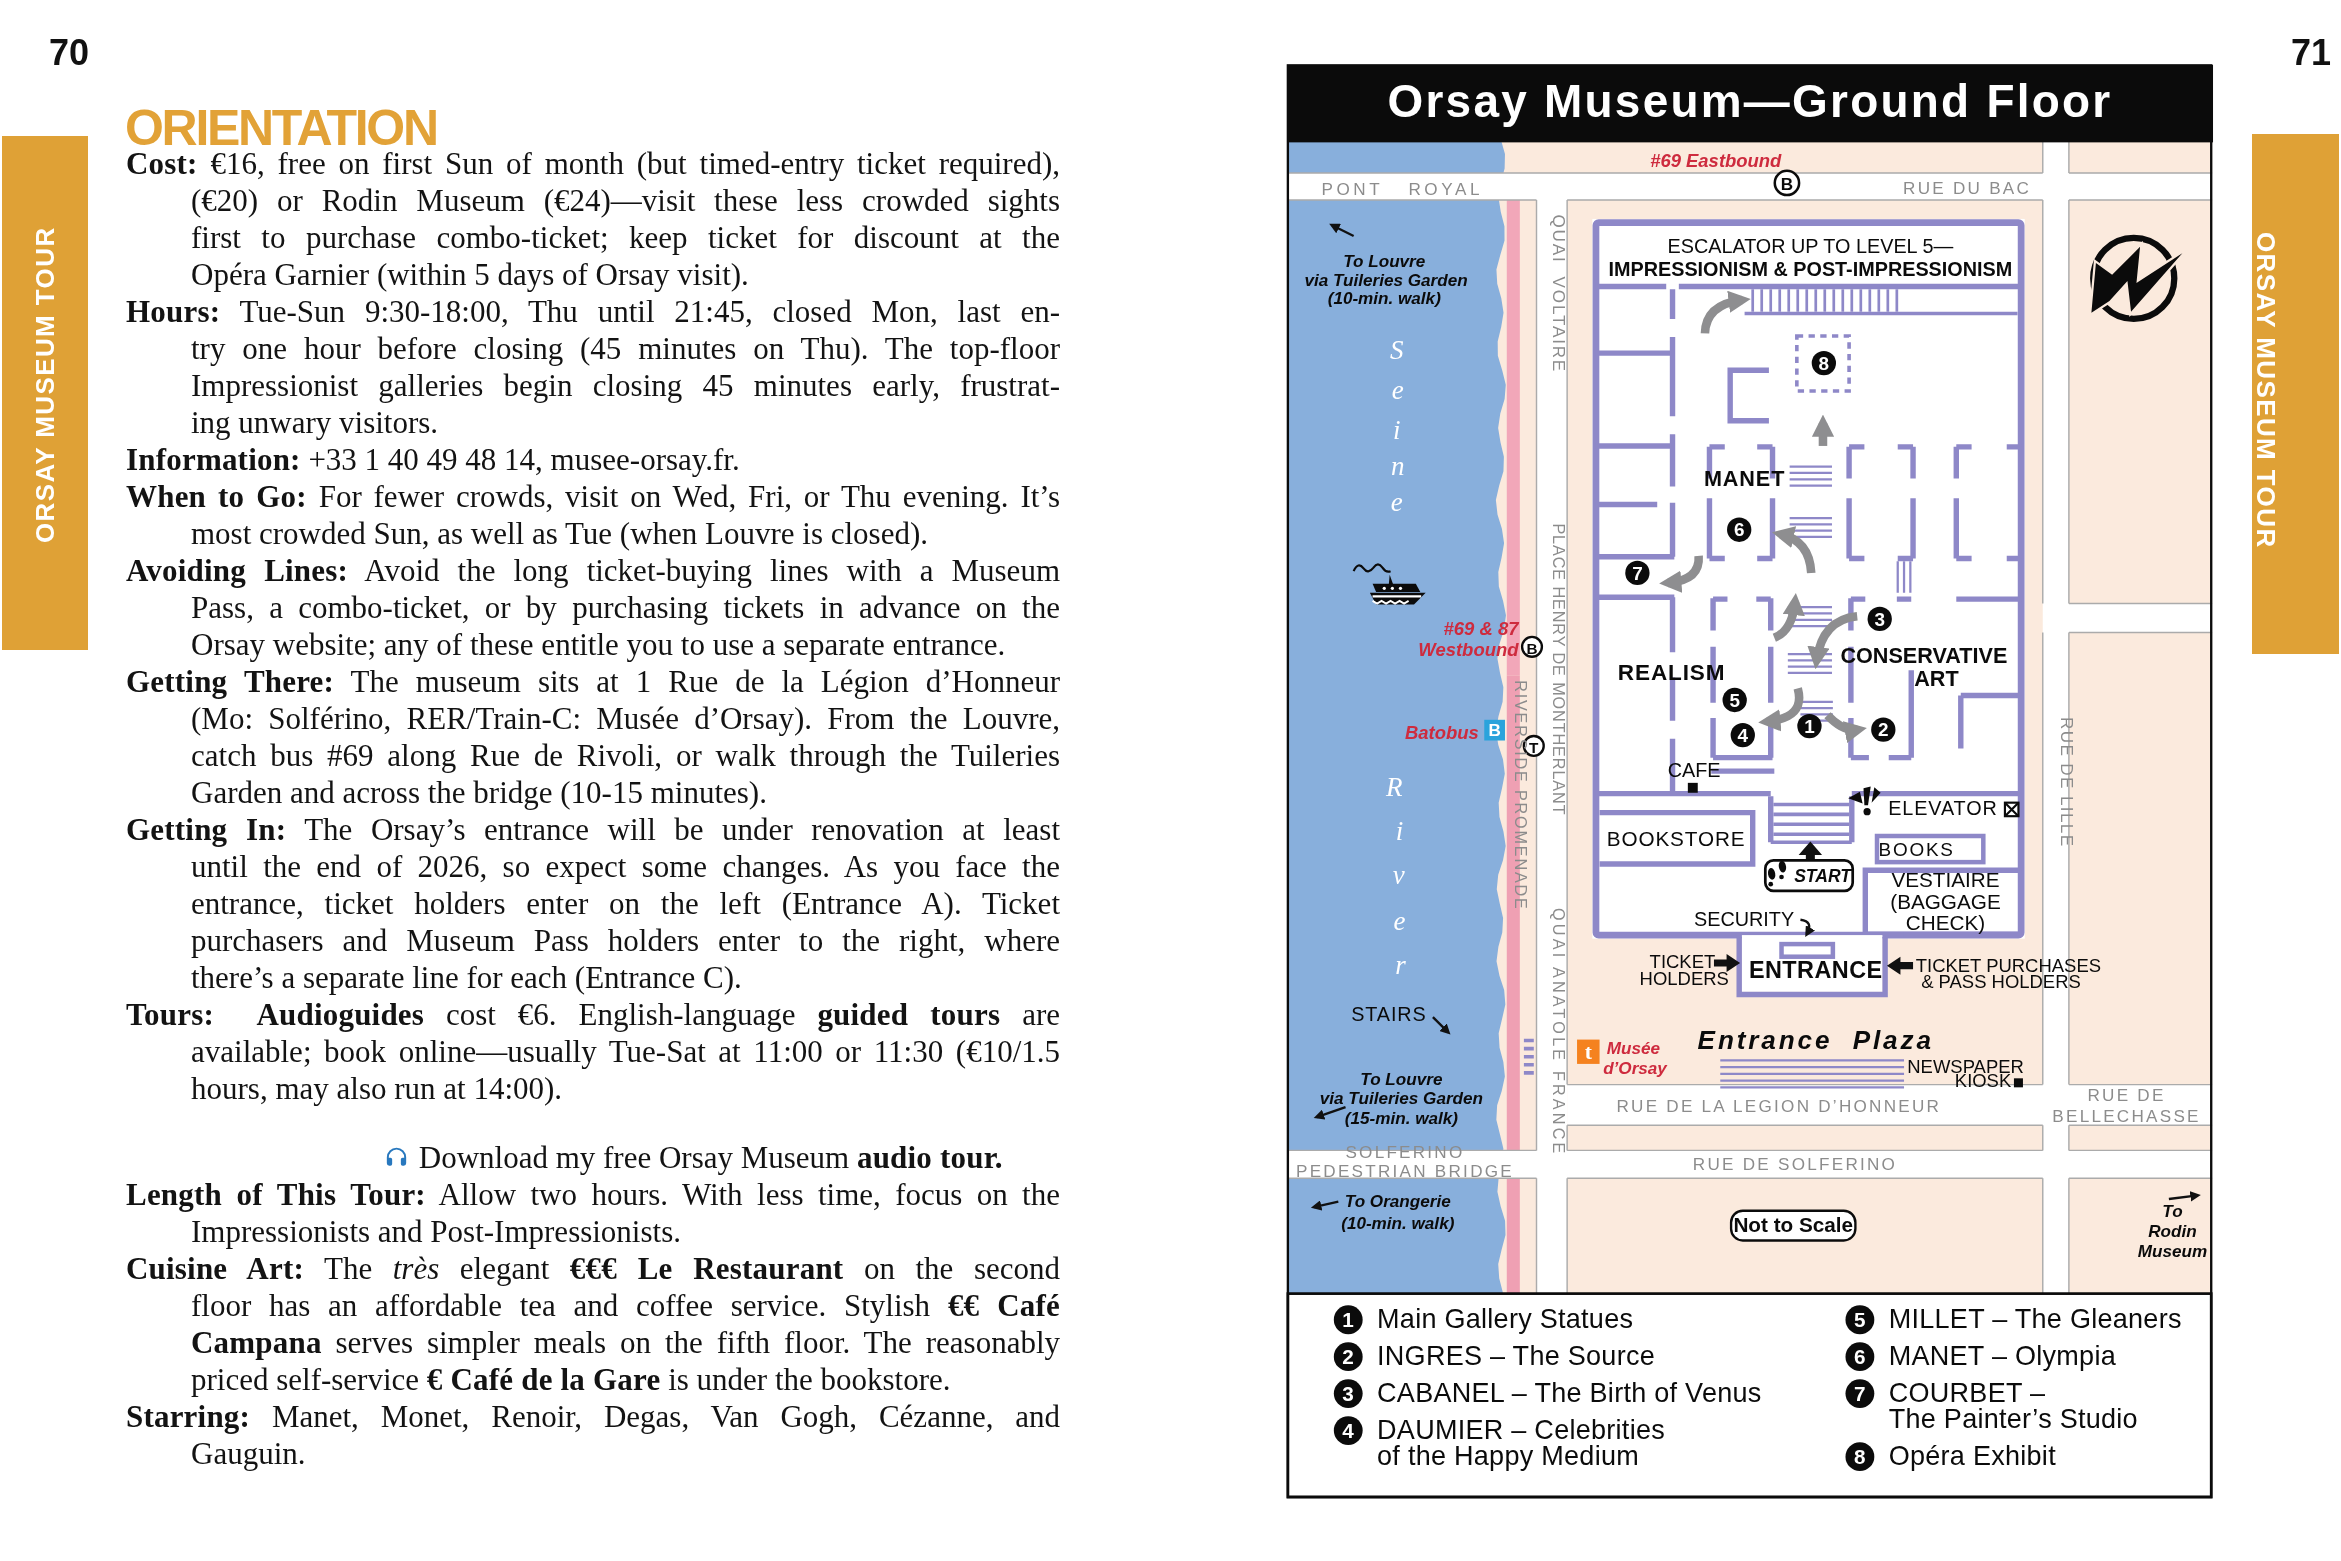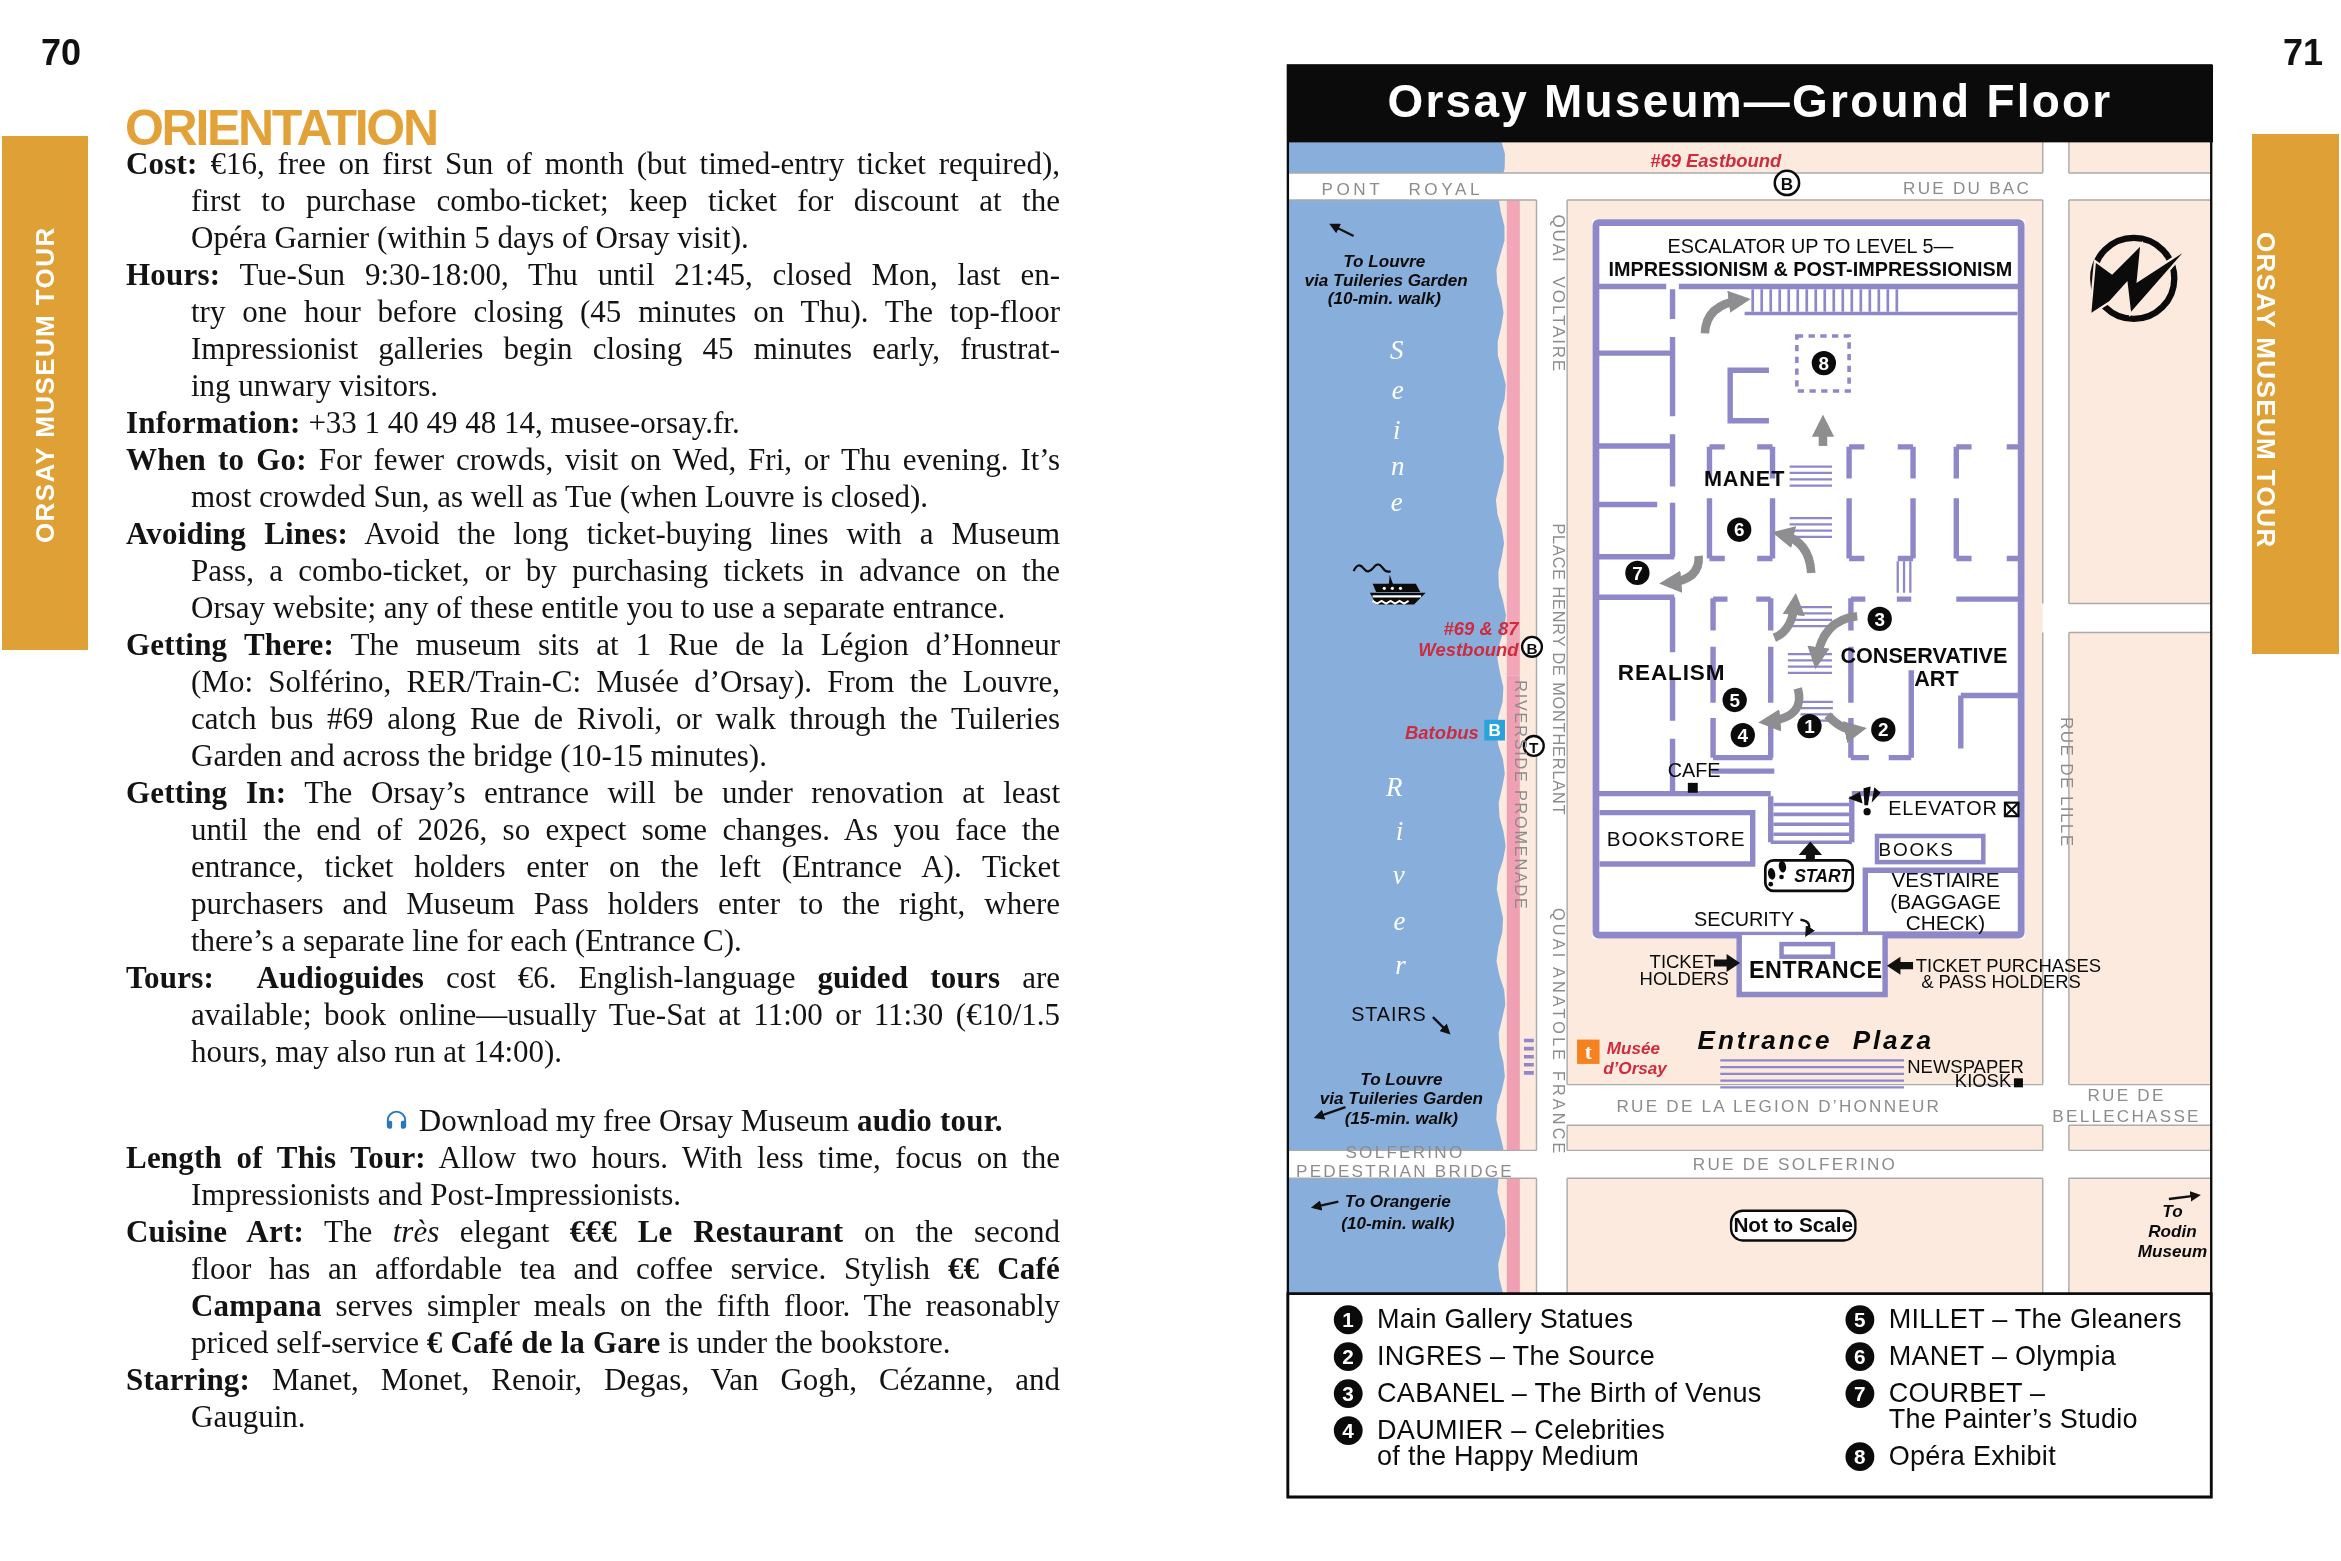--- a/index.html
+++ b/index.html
@@ -1,17 +1,17 @@
 <!DOCTYPE html>
 <html style="font-size:14.4px"><head>
 <meta charset="utf-8">
 <style>
 html,body{margin:0;padding:0;background:#fff;}
 body{width:2342px;height:1561px;position:relative;overflow:hidden;font-family:"Liberation Sans",sans-serif;}
-.pagenum{position:absolute;font:bold 36px "Liberation Sans",sans-serif;color:#111;}
+.pagenum{position:absolute;font:bold 36px "Liberation Sans",sans-serif;color:#111;margin-left:8px;}
 .sidebar{position:absolute;background:#DFA136;}
 .sbtext{position:absolute;color:#fff;font:bold 26px "Liberation Sans",sans-serif;letter-spacing:1.4px;white-space:nowrap;}
 #orient{position:absolute;left:125px;top:51px;color:#E2A237;font:bold 50px "Liberation Sans",sans-serif;letter-spacing:-2.3px;margin-top:48px;}
 #body{position:absolute;left:126px;top:145px;width:934px;font-family:"Liberation Serif",serif;font-size:31px;line-height:37px;color:#131313;}
 #body .j{text-align:justify;text-align-last:justify;}
 #body .c{padding-left:65px;}
 #body .d{padding-left:256px;margin-top:32px;}
 #body b{letter-spacing:0.2px;}
 </style>
 </head>
@@ -25,20 +25,21 @@
 <div class="sbtext" style="left:45px;top:543px;transform-origin:0 0;transform:rotate(-90deg) translateY(-50%);">ORSAY MUSEUM TOUR</div>
 
 <div class="sidebar" style="left:2252px;top:134px;width:87px;height:520px;"></div>
 <div class="sbtext" style="left:2296px;top:232px;transform-origin:0 0;transform:rotate(90deg) translateY(50%);">ORSAY MUSEUM TOUR</div>
 
 <div id="orient">ORIENTATION</div>
 
 <div id="body">
 
 <div class="j"><b>Cost:</b> €16, free on first Sun of month (but timed-entry ticket required),</div>
+<div class="j c">(€20) or Rodin Museum (€24)—visit these less crowded sights</div>
 <div class="j c">first to purchase combo-ticket; keep ticket for discount at the</div>
 <div class="c">Opéra Garnier (within 5 days of Orsay visit).</div>
 
 <div class="j"><b>Hours:</b> Tue-Sun 9:30-18:00, Thu until 21:45, closed Mon, last en-</div>
 <div class="j c">try one hour before closing (45 minutes on Thu). The top-floor</div>
 <div class="j c">Impressionist galleries begin closing 45 minutes early, frustrat-</div>
 <div class="c">ing unwary visitors.</div>
 
 <div><b>Information:</b> +33 1 40 49 48 14, musee-orsay.fr.</div>
 

